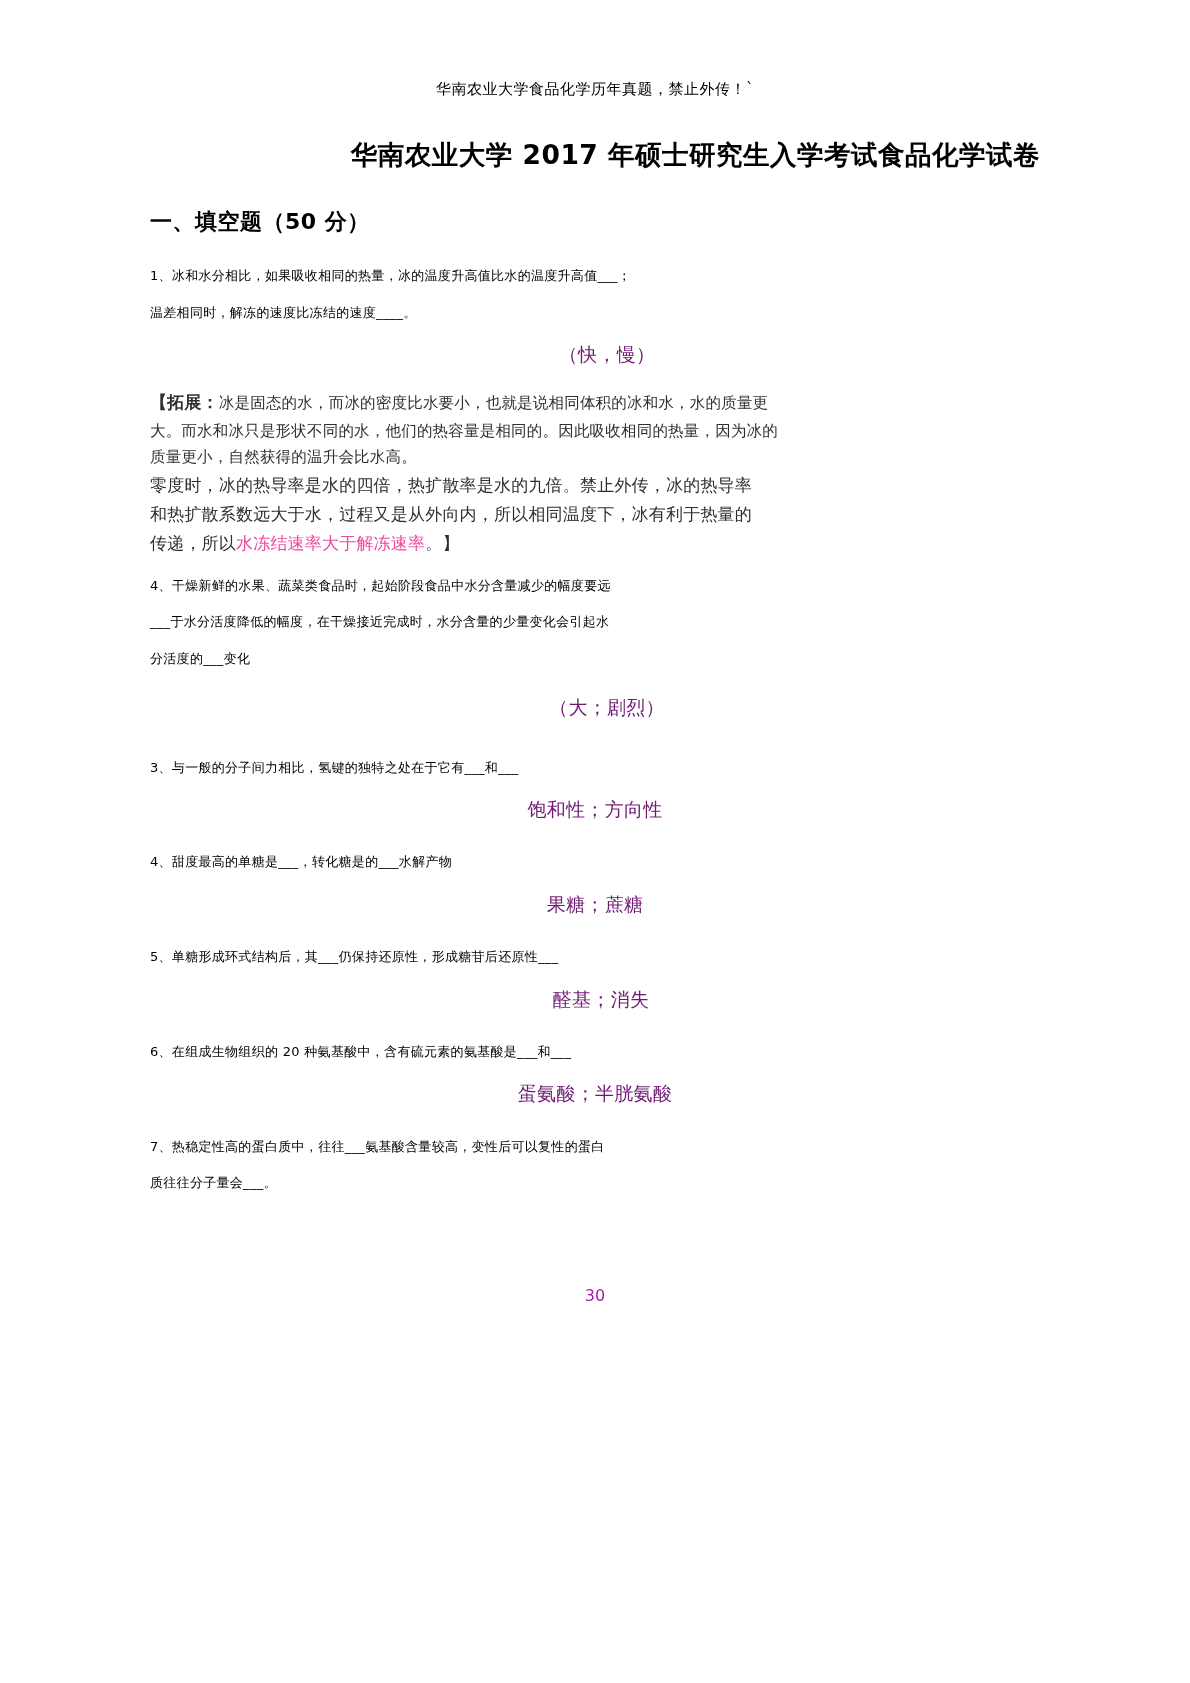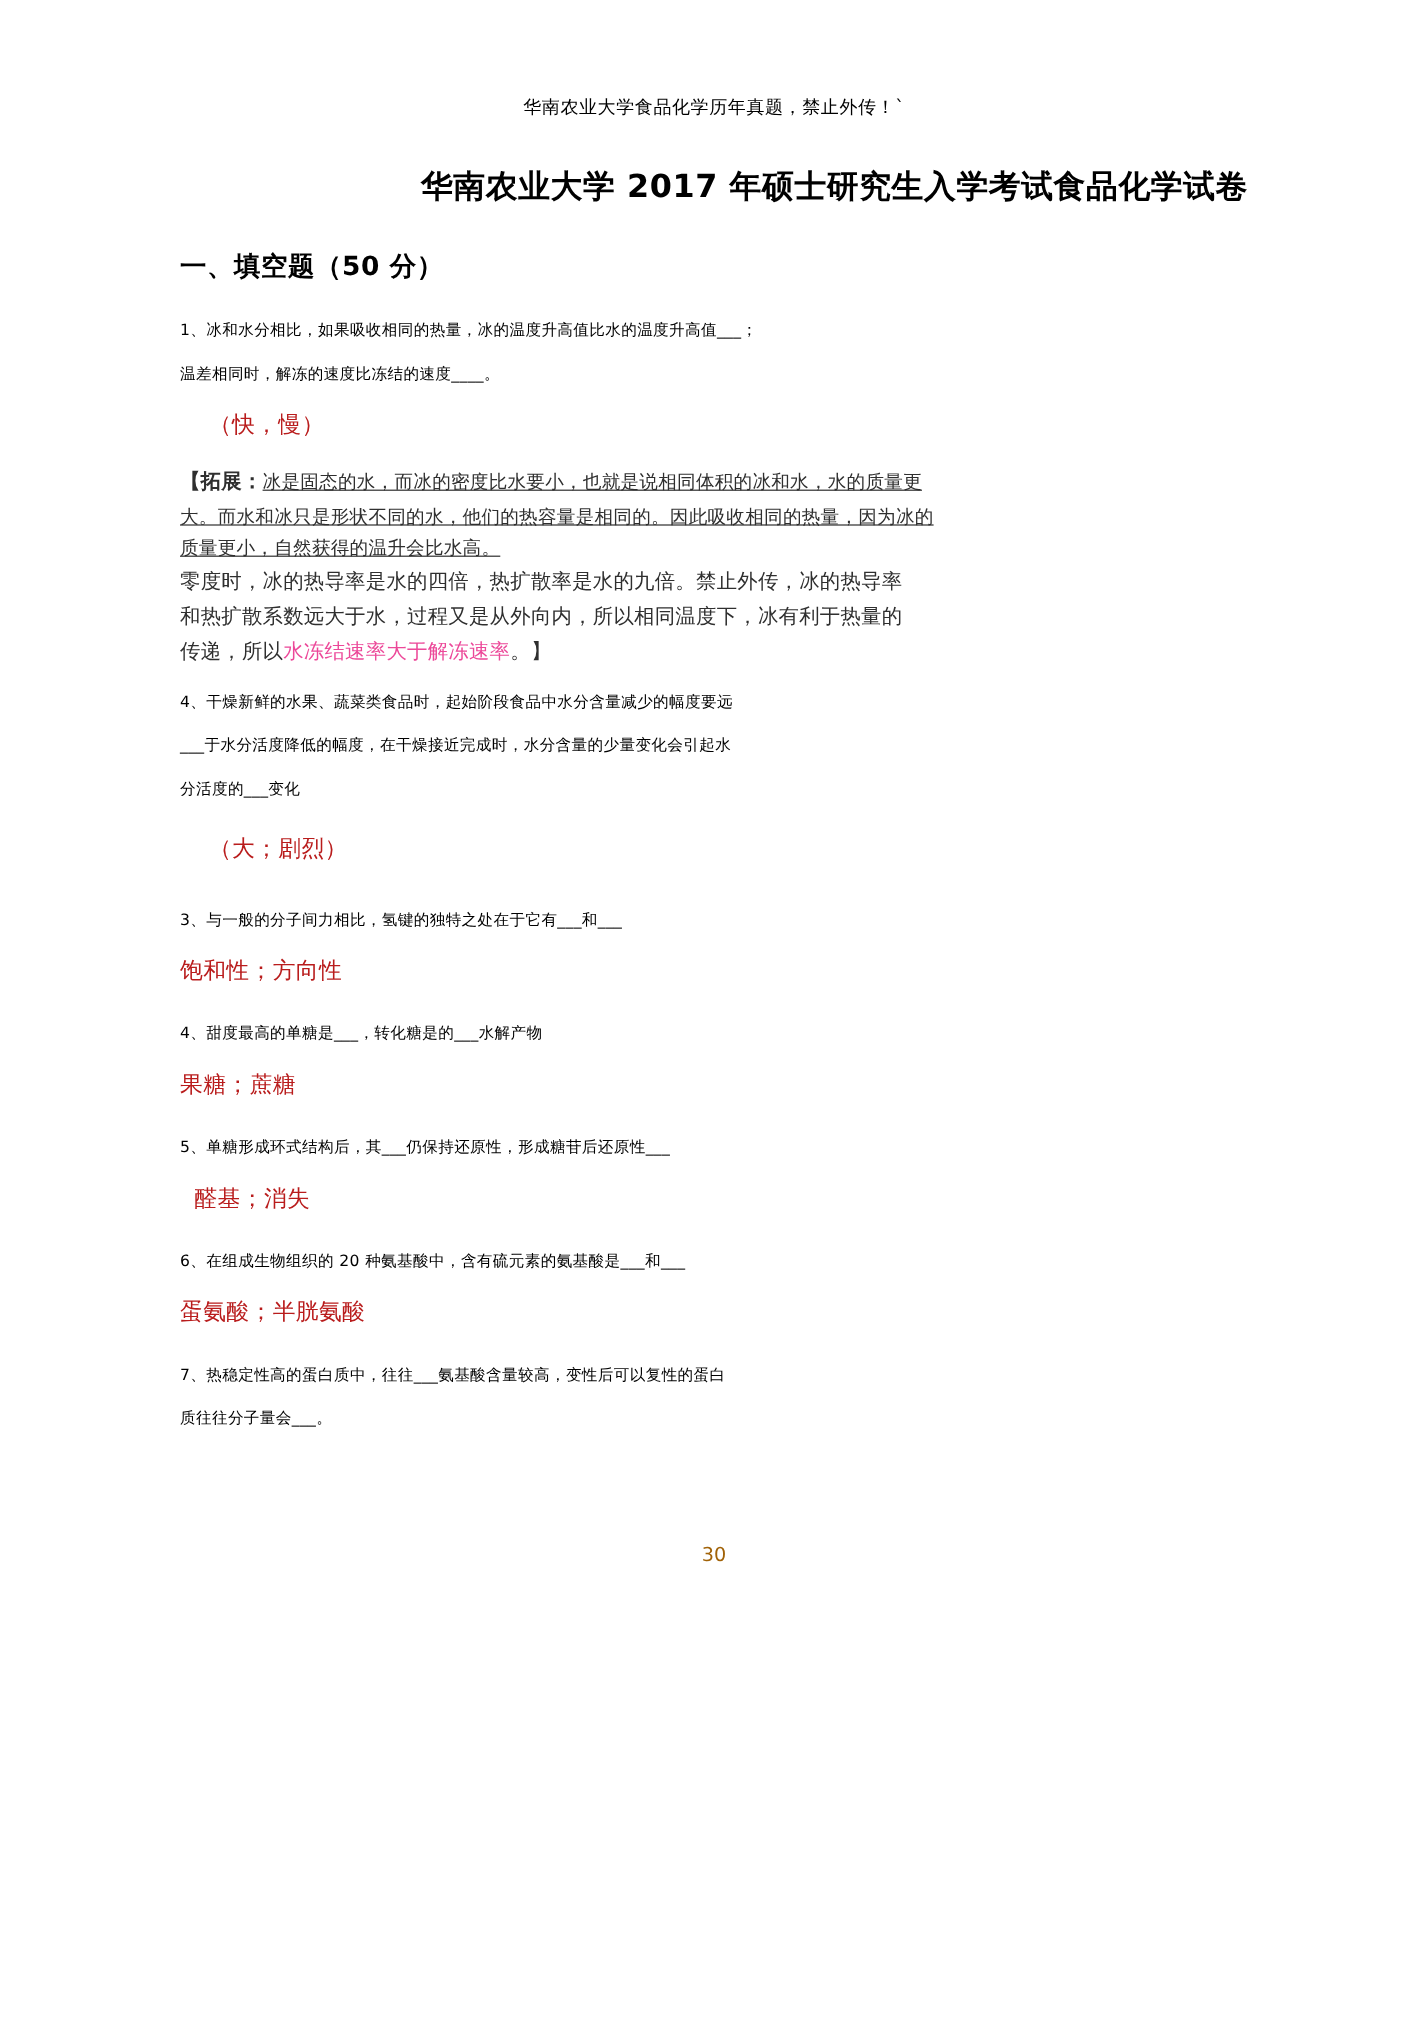--- a/index.html
+++ b/index.html
@@ -42,58 +42,58 @@
     letter-spacing: 0.5px;
   }
   .q {
     font-size: 13px;
     line-height: 2.05;
     margin: 0 0 10px 0;
     letter-spacing: 0.3px;
   }
   .ans {
     font-size: 19px;
-    color: #b91c1c;
+    color: #701a75;
     line-height: 1.9;
     margin: 0 0 16px 0;
     letter-spacing: 0.3px;
+    text-align: center;
   }
   .ans.indent {
     padding-left: 24px;
   }
   .ans.small-indent {
     padding-left: 12px;
   }
   .ext {
     font-size: 17px;
     color: #2f2f2f;
     line-height: 1.72;
     margin: 4px 0 14px 0;
     letter-spacing: 0.2px;
   }
   .ext b {
     font-weight: bold;
   }
   .ext .small {
     font-size: 15.5px;
-    text-decoration: underline;
   }
   .ext .blue {
     color: #ec4899;
   }
   .gap-1 { height: 6px; }
   .gap-2 { height: 14px; }
   .page-number {
     position: absolute;
     left: 0;
     right: 0;
     bottom: 52px;
     text-align: center;
     font-size: 16px;
-    color: #a16207;
+    color: #a21caf;
   }
 </style>
 </head>
 <body>
 
 <div class="page">
 
   <div class="header-note">华南农业大学食品化学历年真题，禁止外传！`</div>
 
   <h1 class="doc-title">华南农业大学 2017 年硕士研究生入学考试食品化学试卷</h1>

